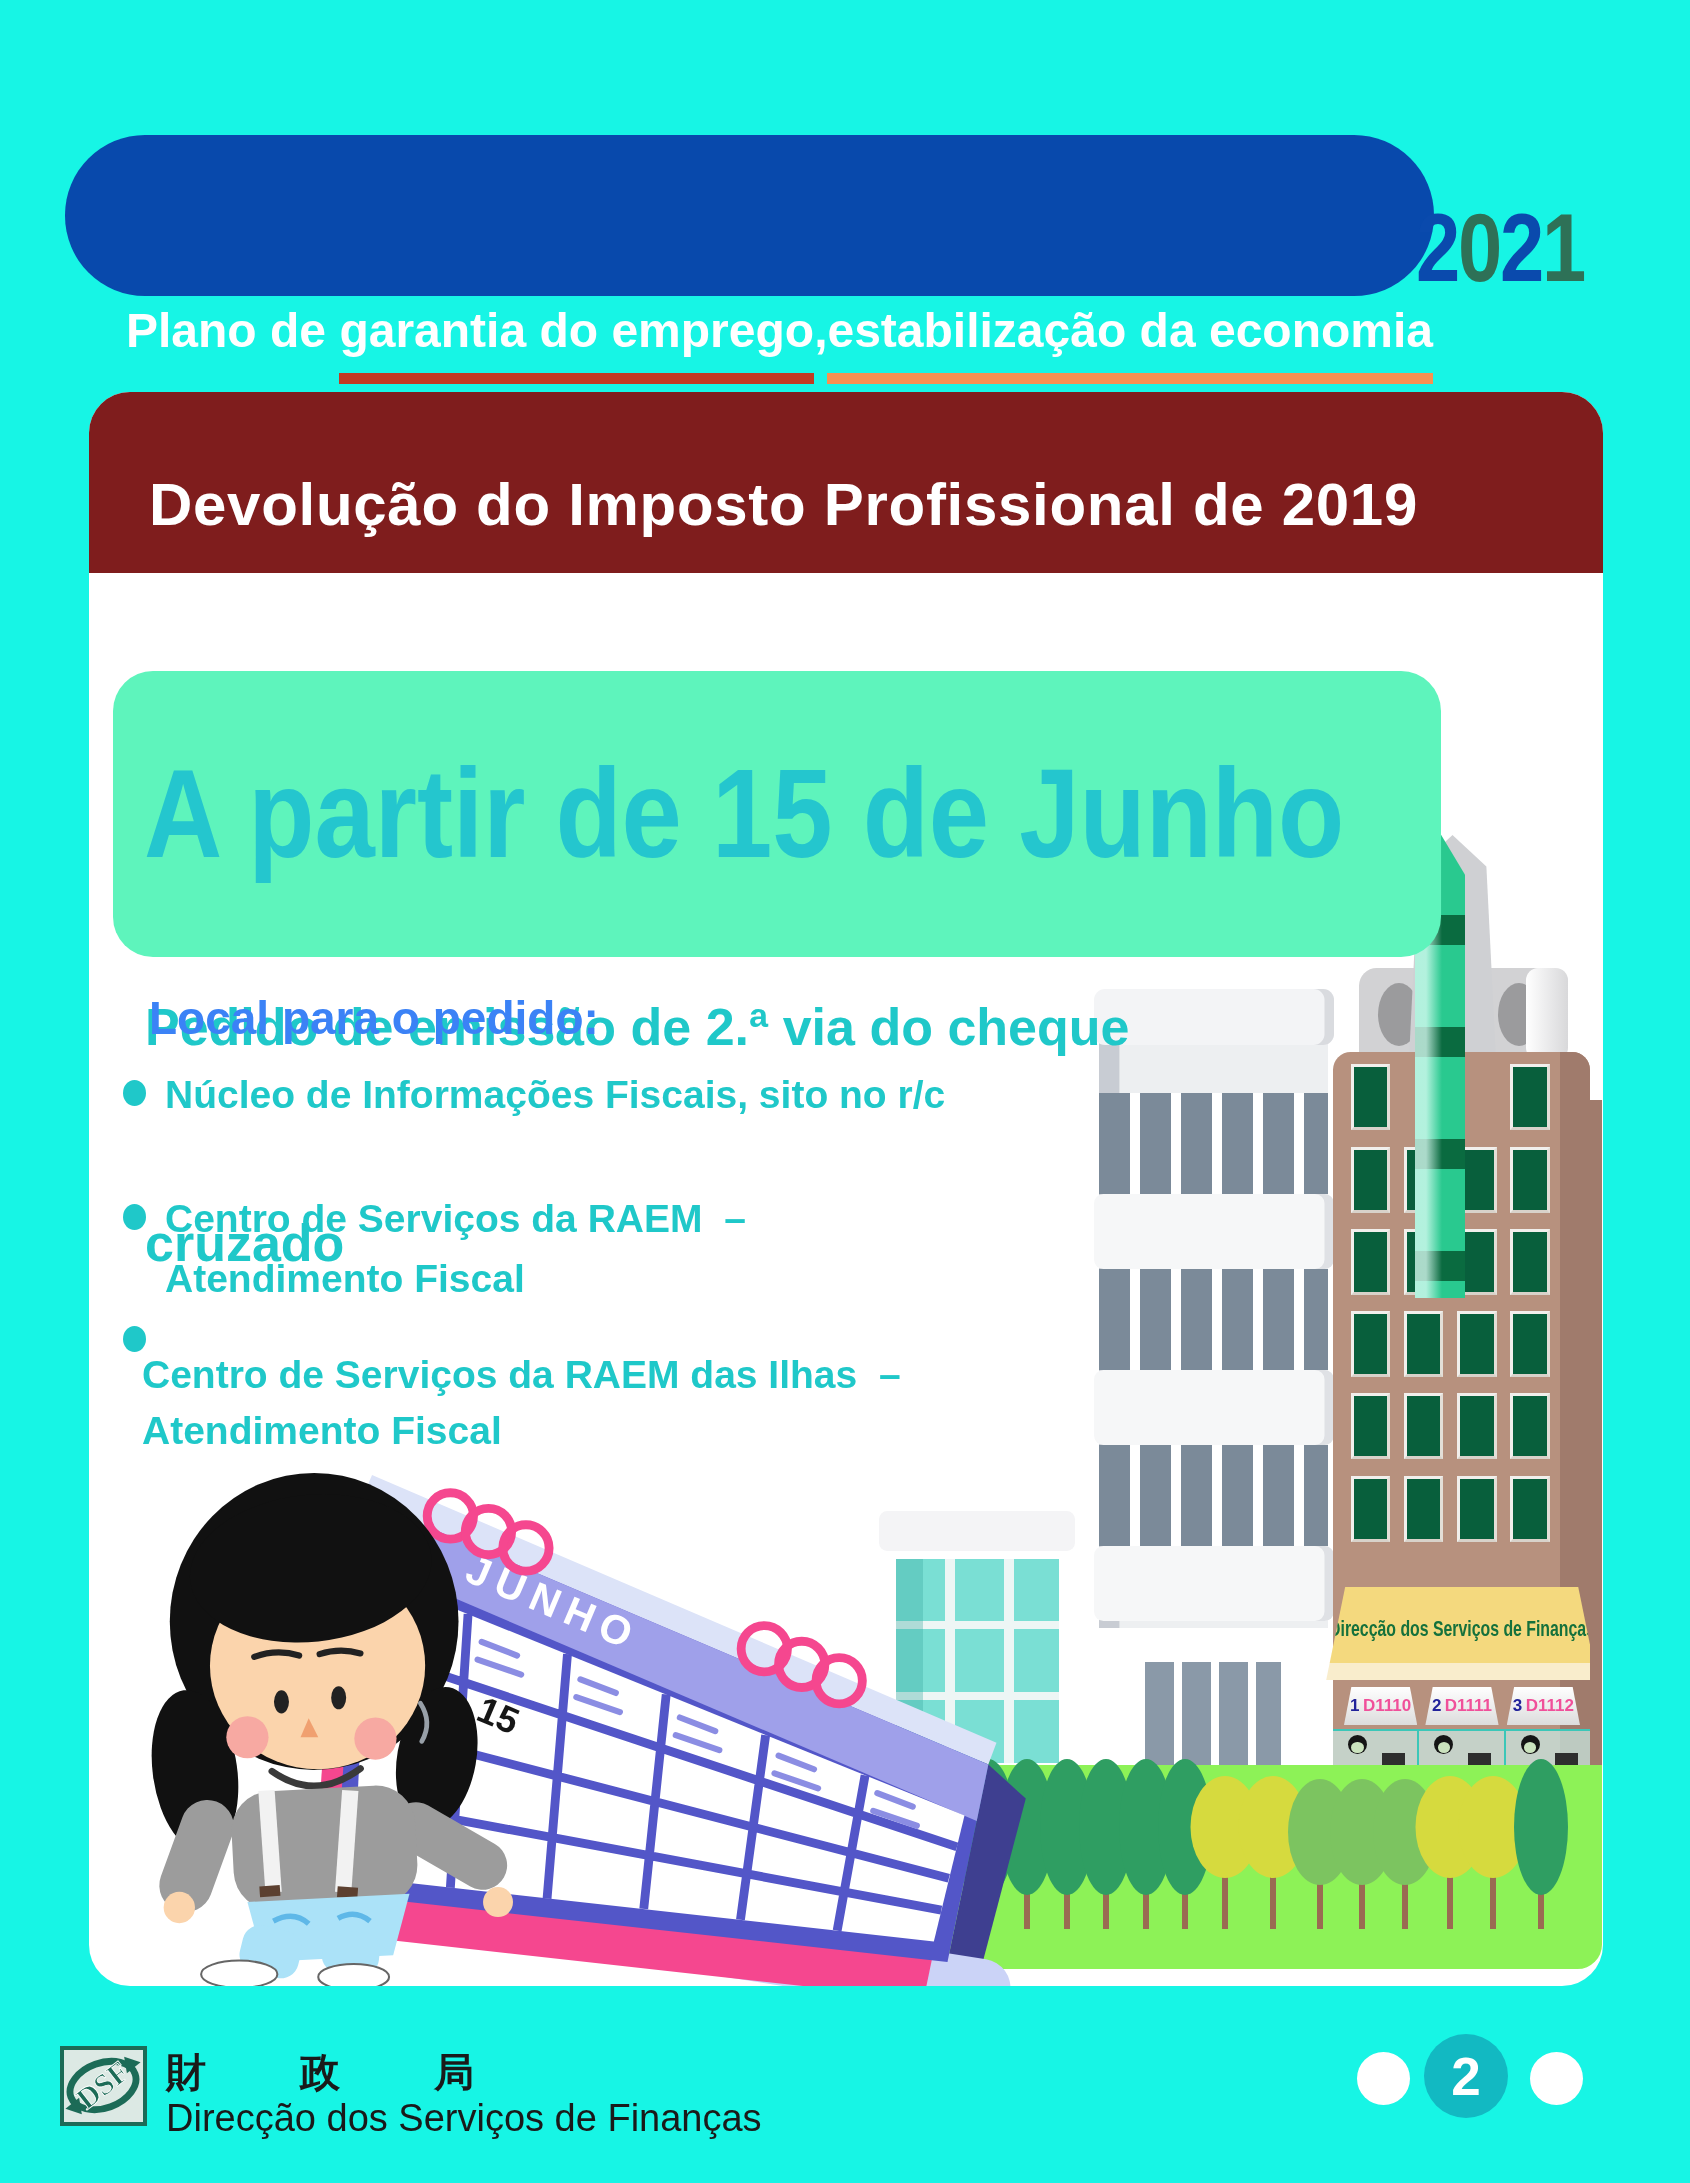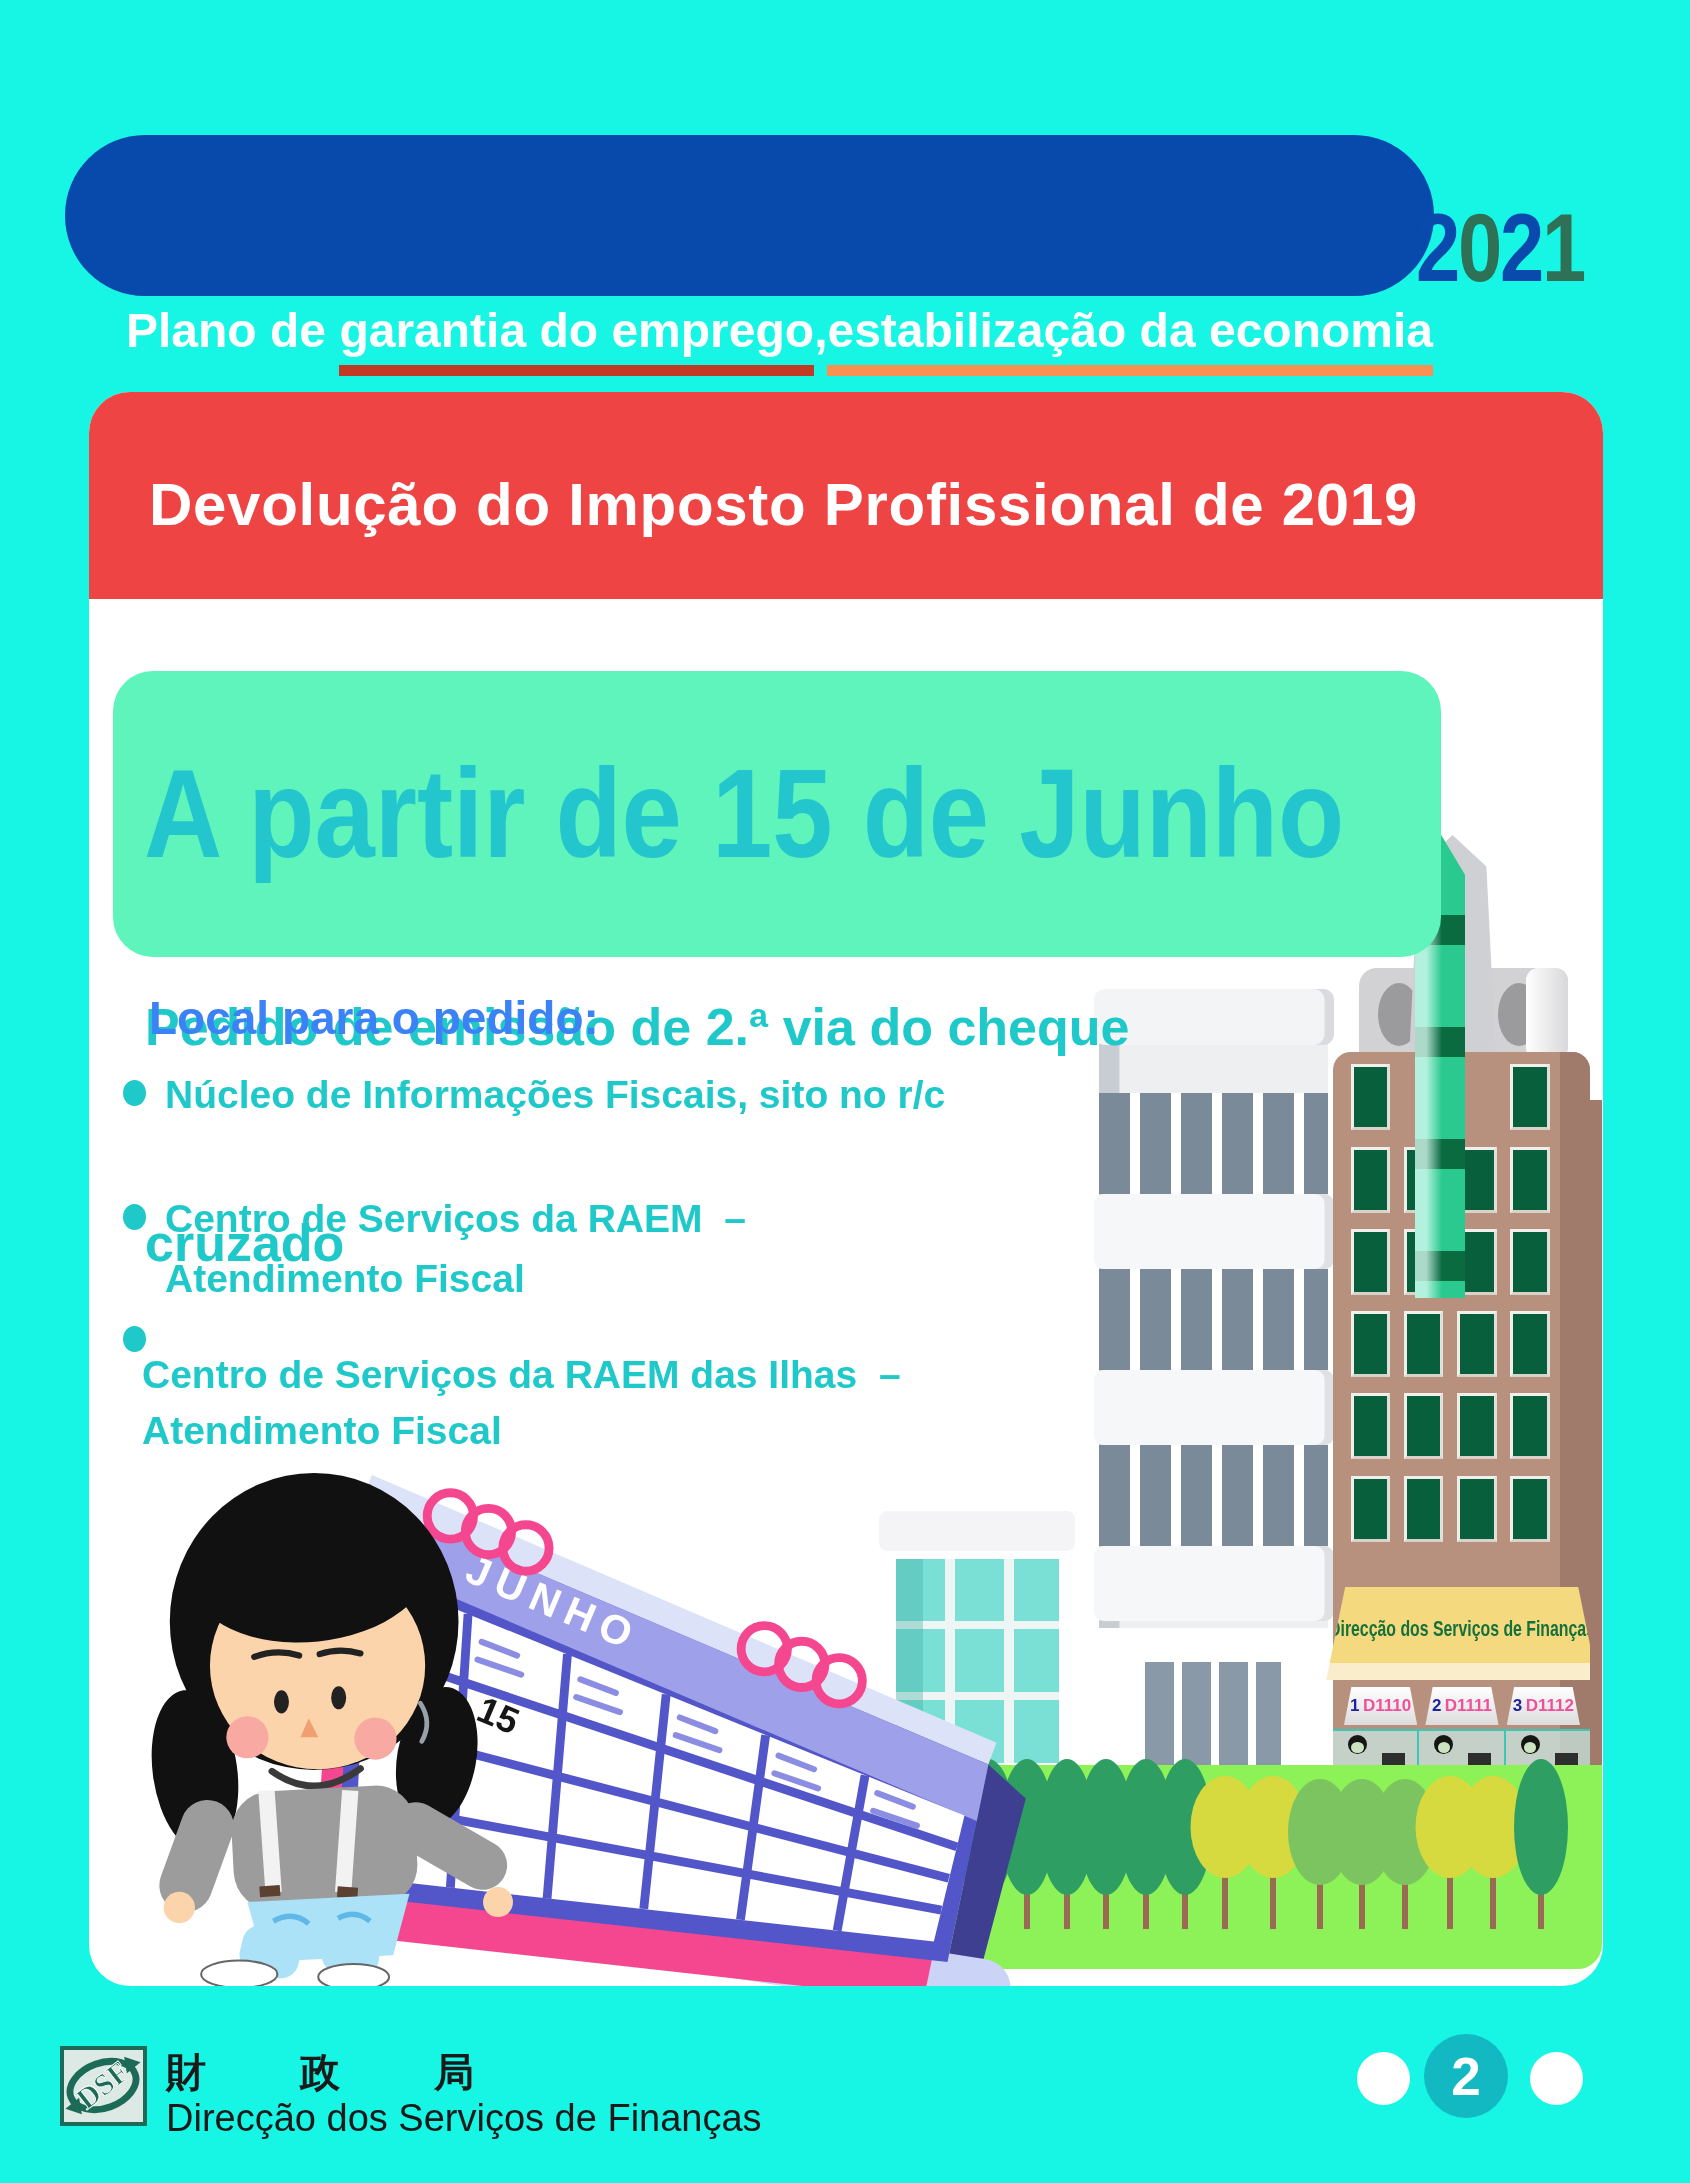--- a/index.html
+++ b/index.html
@@ -2,30 +2,30 @@
 <html style="font-size:11px"><head>
 <meta charset="utf-8">
 <style>
   html,body{margin:0;padding:0;}
   body{font-family:"Liberation Sans","DejaVu Sans",sans-serif;}
   .stage{position:relative;width:1690px;height:2183px;background:#17F5E5;overflow:hidden;}
 
   
   .banner{position:absolute;left:65px;top:135px;width:1369px;height:161px;background:#0849AC;border-radius:80px;}
   .banner-text{position:absolute;left:61px;top:17.7px;color:#FFFFFF;font-size:48px;font-weight:600;line-height:71px;white-space:pre;}
-  .ul{background-repeat:no-repeat;background-position:0 100%;background-size:100% 11px;padding-bottom:19px;}
+  .ul{background-repeat:no-repeat;background-position:0 100%;background-size:100% 11px;padding-bottom:27px;}
   .ul-red{background-image:linear-gradient(#C23A23,#C23A23);}
   .ul-orange{background-image:linear-gradient(#F79051,#F79051);}
   .ul-teal{background-image:linear-gradient(#1B9B94,#1B9B94);}
   .year{position:absolute;left:1416px;top:199px;font-size:97px;font-weight:700;line-height:1;letter-spacing:-2.7px;transform:scaleX(.82);transform-origin:left top;white-space:pre;}
   .y-b{color:#0A4AAD;} .y-g{color:#2E7157;}
 
   
   .card{position:absolute;left:89px;top:392px;width:1514px;height:1594px;background:#FFFFFF;border-radius:41px;overflow:hidden;}
-  .card-head{position:absolute;left:0;top:0;width:1514px;height:207px;background:#ef4444;z-index:4;padding-left:28px;}
+  .card-head{position:absolute;left:0;top:0;width:1514px;height:181px;background:#7f1d1d;z-index:4;padding-left:28px;}
   .card-head-title{position:absolute;left:60px;top:0;height:225px;line-height:225px;color:#FFFFFF;font-size:60px;font-weight:700;white-space:nowrap;letter-spacing:0.7px;}
   .mint-box{position:absolute;left:24px;top:279px;width:1328px;height:286px;background:#5EF4BC;border-radius:40px;z-index:5;}
   .mint-text{position:absolute;left:31px;top:0;height:286px;line-height:286px;color:#24C6CE;font-size:126px;font-weight:700;white-space:nowrap;transform:scaleX(.86);transform-origin:left center;}
   .subtitle{position:absolute;left:56px;top:455px;color:#1FC8C9;font-size:52px;font-weight:700;line-height:72px;z-index:5;white-space:pre;}
   .loc-label{position:absolute;left:60px;top:599px;color:#3b82f6;font-size:46px;font-weight:700;z-index:5;white-space:pre;}
   .bullet{position:absolute;left:34px;display:flex;z-index:5;}
   .bullet .dot{width:23px;height:26px;border-radius:50%;background:#1FC8C9;margin-top:8.2px;flex:none;}
   .bullet .bl{margin-left:19px;color:#1FC8C9;font-size:39px;font-weight:700;line-height:45px;white-space:pre;}
   .b1{top:680px;} .b2{top:804px;justify-content:space-between;} .b3{top:926px;flex-direction:column;}
   .b2 .l2{margin-top:15px;} .b3 .l2{margin-top:11px;}

